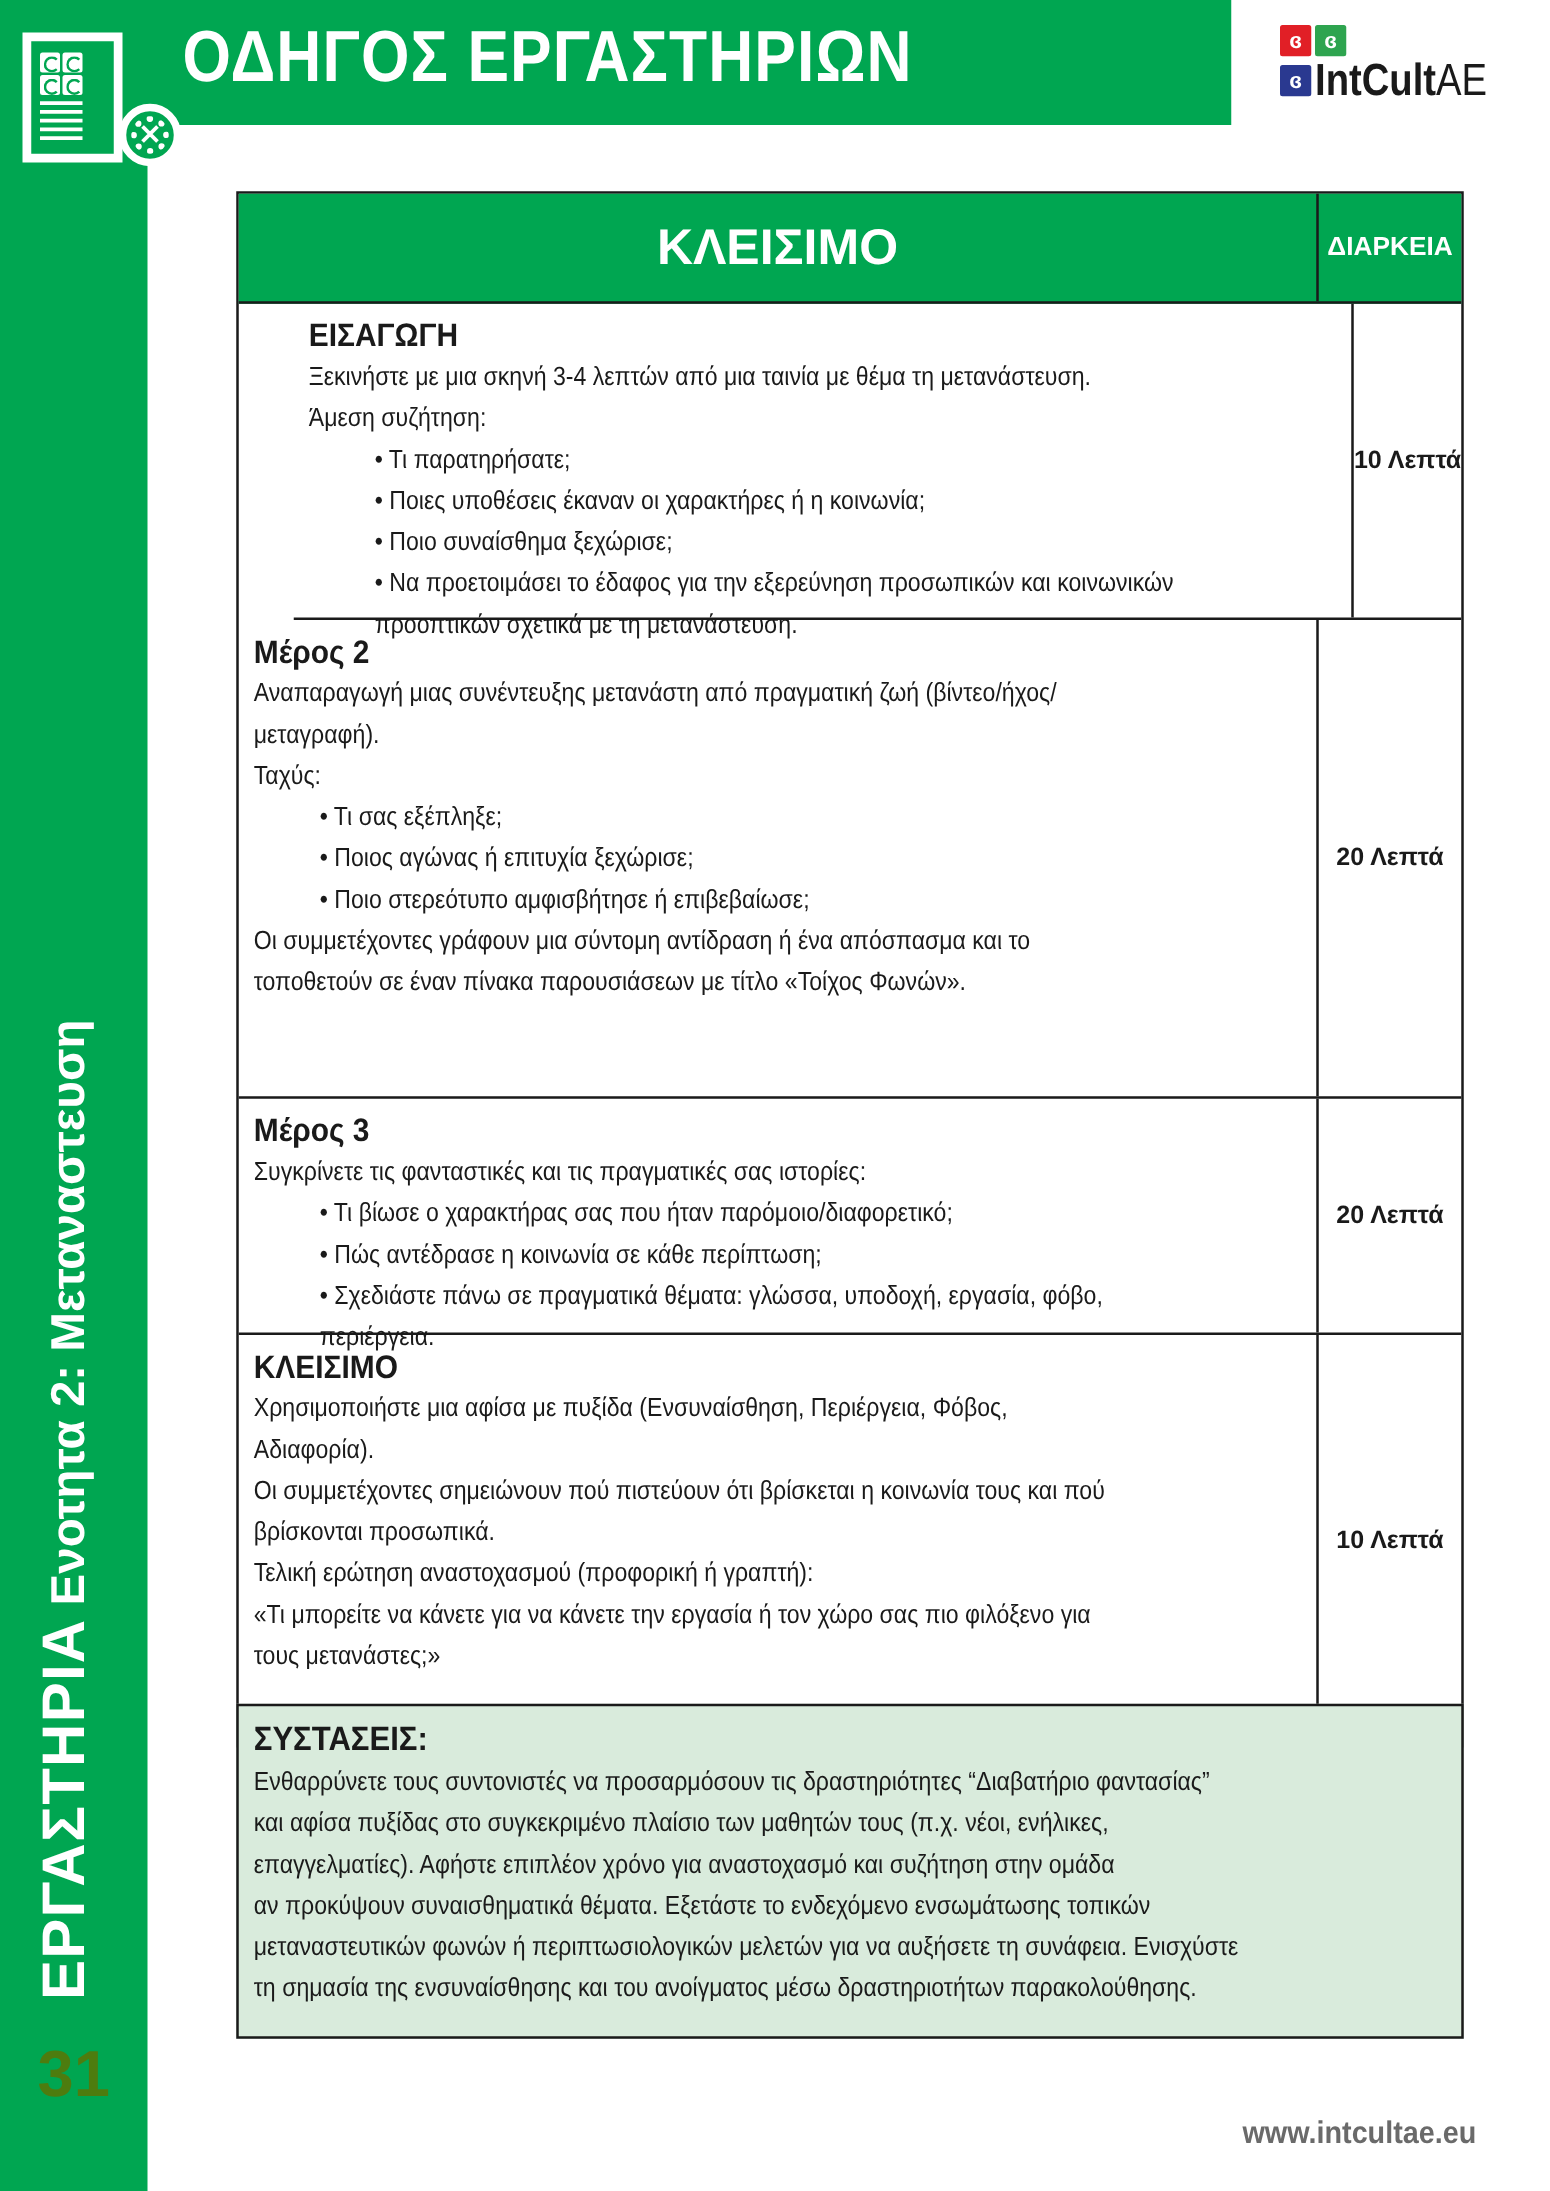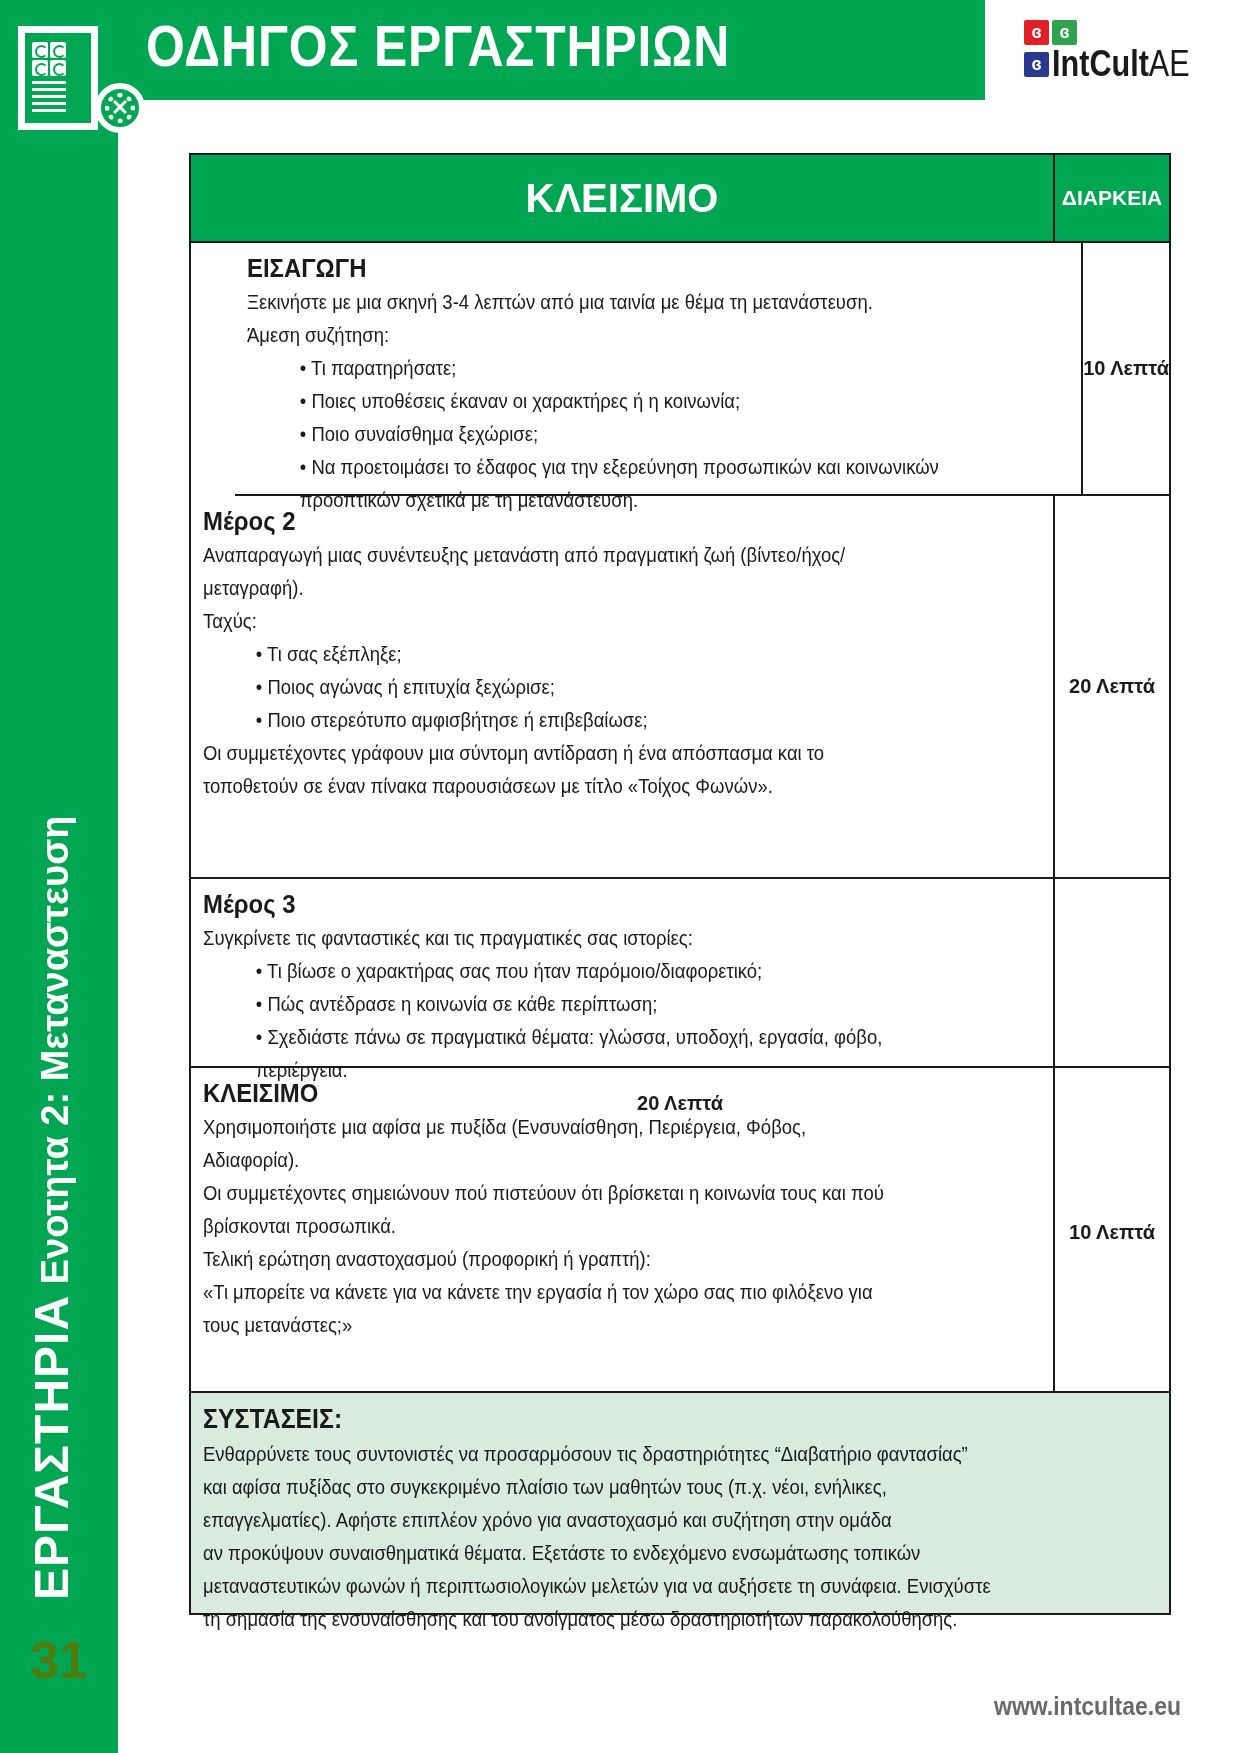--- a/index.html
+++ b/index.html
@@ -42,21 +42,21 @@
   .cell-dur { flex: 1; display: flex; align-items: center; justify-content: center; font-weight: bold; font-size: 20px; white-space: nowrap; }
   .header { background: #00a651; height: 88px; }
   .header .cell-main { display: flex; align-items: center; justify-content: center; color: #fff; font-weight: bold; font-size: 40px; padding: 0; }
   .header .cell-dur { color: #fff; font-size: 21px; }
 
   .sec-title { font-weight: bold; font-size: 26px; line-height: 34px; transform: scaleX(0.92); transform-origin: left center; }
   .line { font-size: 21px; line-height: 33px; white-space: nowrap; transform: scaleX(0.88); transform-origin: left center; }
   .line.indent { padding-left: 60px; }
   .line.cont { padding-left: 60px; }
 
-  .rec { background: #d9ebdc; border: 2px solid #1a1a1a; position: absolute; left: 189px; top: 1363px; width: 982px; height: 224px; padding: 8px 12px; margin-top: 28px; }
+  .rec { background: #d9ebdc; border: 2px solid #1a1a1a; position: absolute; left: 189px; top: 1363px; width: 982px; height: 268px; padding: 8px 12px; }
   .rec .sec-title { font-size: 27px; line-height: 36px; }
 
   .footer-url { position: absolute; left: 994px; top: 1692px; color: #6a6a6a; font-weight: bold; font-size: 25px; transform: scaleX(0.92); transform-origin: left center; }
 </style>
 </head>
 <body>
 
 <div class="side-bar"></div>
 <div class="top-bar"></div>
 
@@ -121,21 +121,21 @@
       <div class="line">Ταχύς:</div>
       <div class="line indent">• Τι σας εξέπληξε;</div>
       <div class="line indent">• Ποιος αγώνας ή επιτυχία ξεχώρισε;</div>
       <div class="line indent">• Ποιο στερεότυπο αμφισβήτησε ή επιβεβαίωσε;</div>
       <div class="line">Οι συμμετέχοντες γράφουν μια σύντομη αντίδραση ή ένα απόσπασμα και το</div>
       <div class="line">τοποθετούν σε έναν πίνακα παρουσιάσεων με τίτλο «Τοίχος Φωνών».</div>
     </div>
     <div class="cell-dur">20 Λεπτά</div>
   </div>
 
-  <div class="row" style="height:189px;flex-direction:column;">
+  <div class="row" style="height:189px;">
     <div class="cell-main">
       <div class="sec-title">Μέρος 3</div>
       <div class="line">Συγκρίνετε τις φανταστικές και τις πραγματικές σας ιστορίες:</div>
       <div class="line indent">• Τι βίωσε ο χαρακτήρας σας που ήταν παρόμοιο/διαφορετικό;</div>
       <div class="line indent">• Πώς αντέδρασε η κοινωνία σε κάθε περίπτωση;</div>
       <div class="line indent">• Σχεδιάστε πάνω σε πραγματικά θέματα: γλώσσα, υποδοχή, εργασία, φόβο,</div>
       <div class="line cont">περιέργεια.</div>
     </div>
     <div class="cell-dur">20 Λεπτά</div>
   </div>

